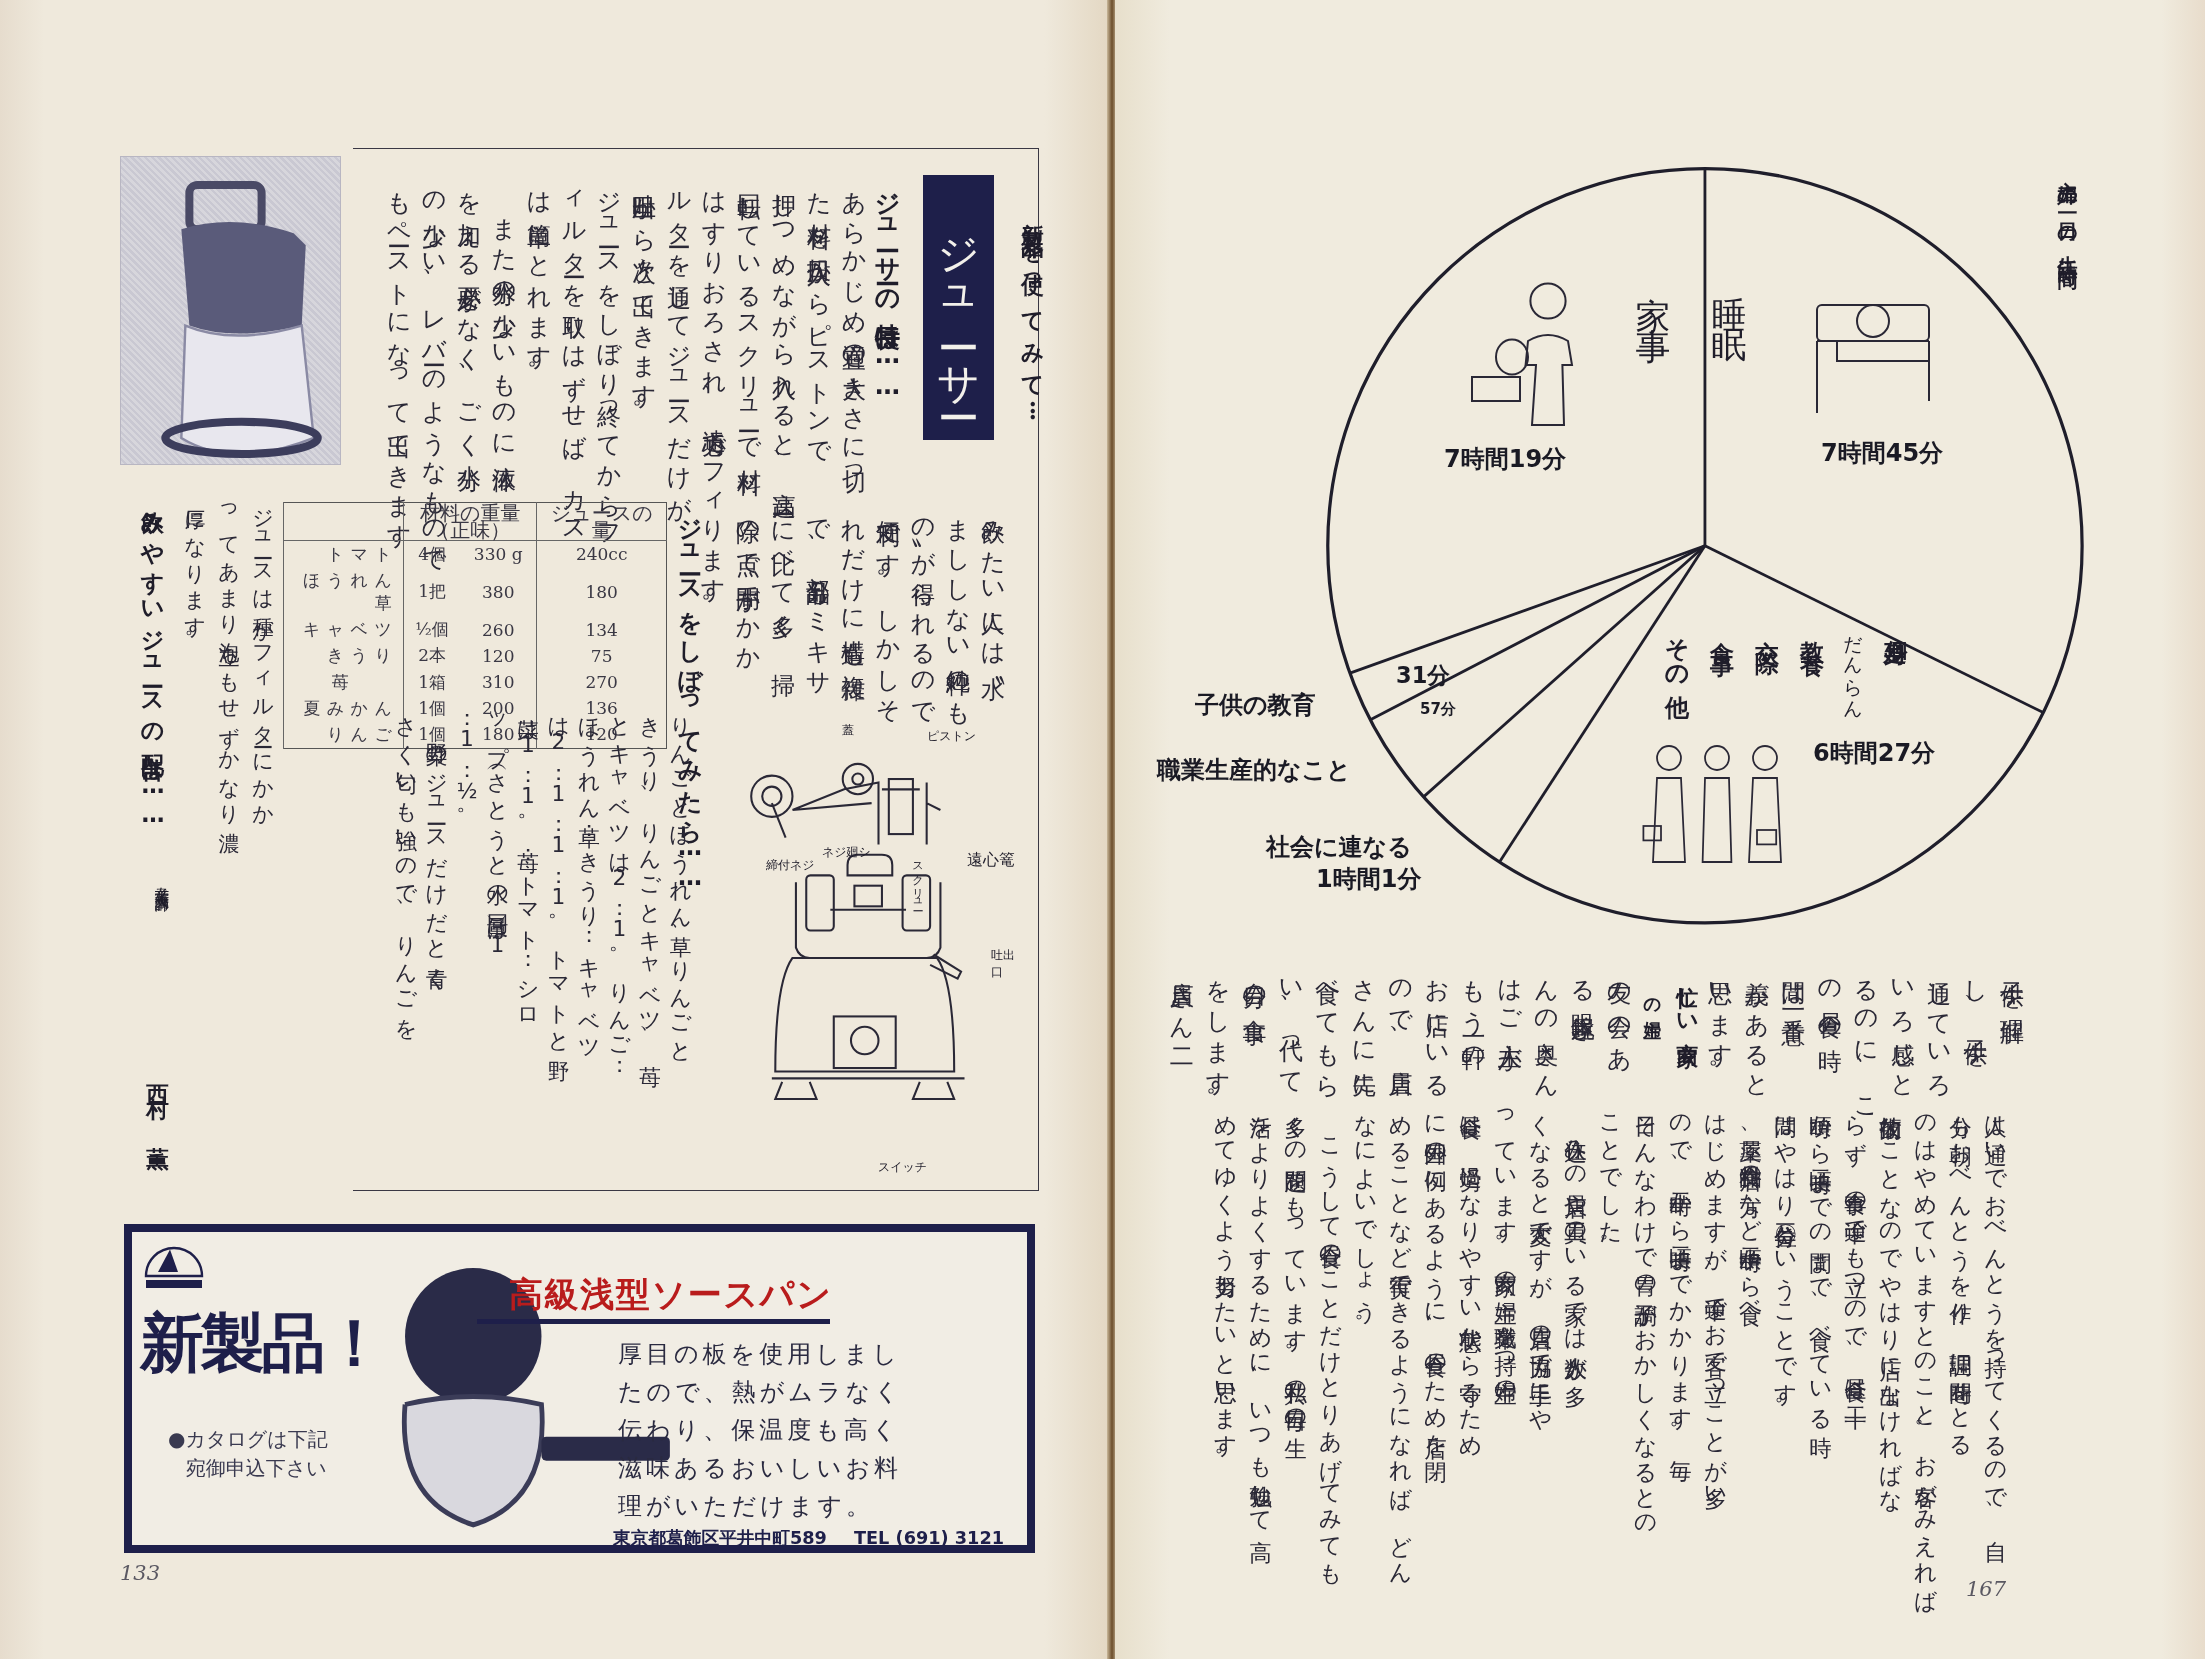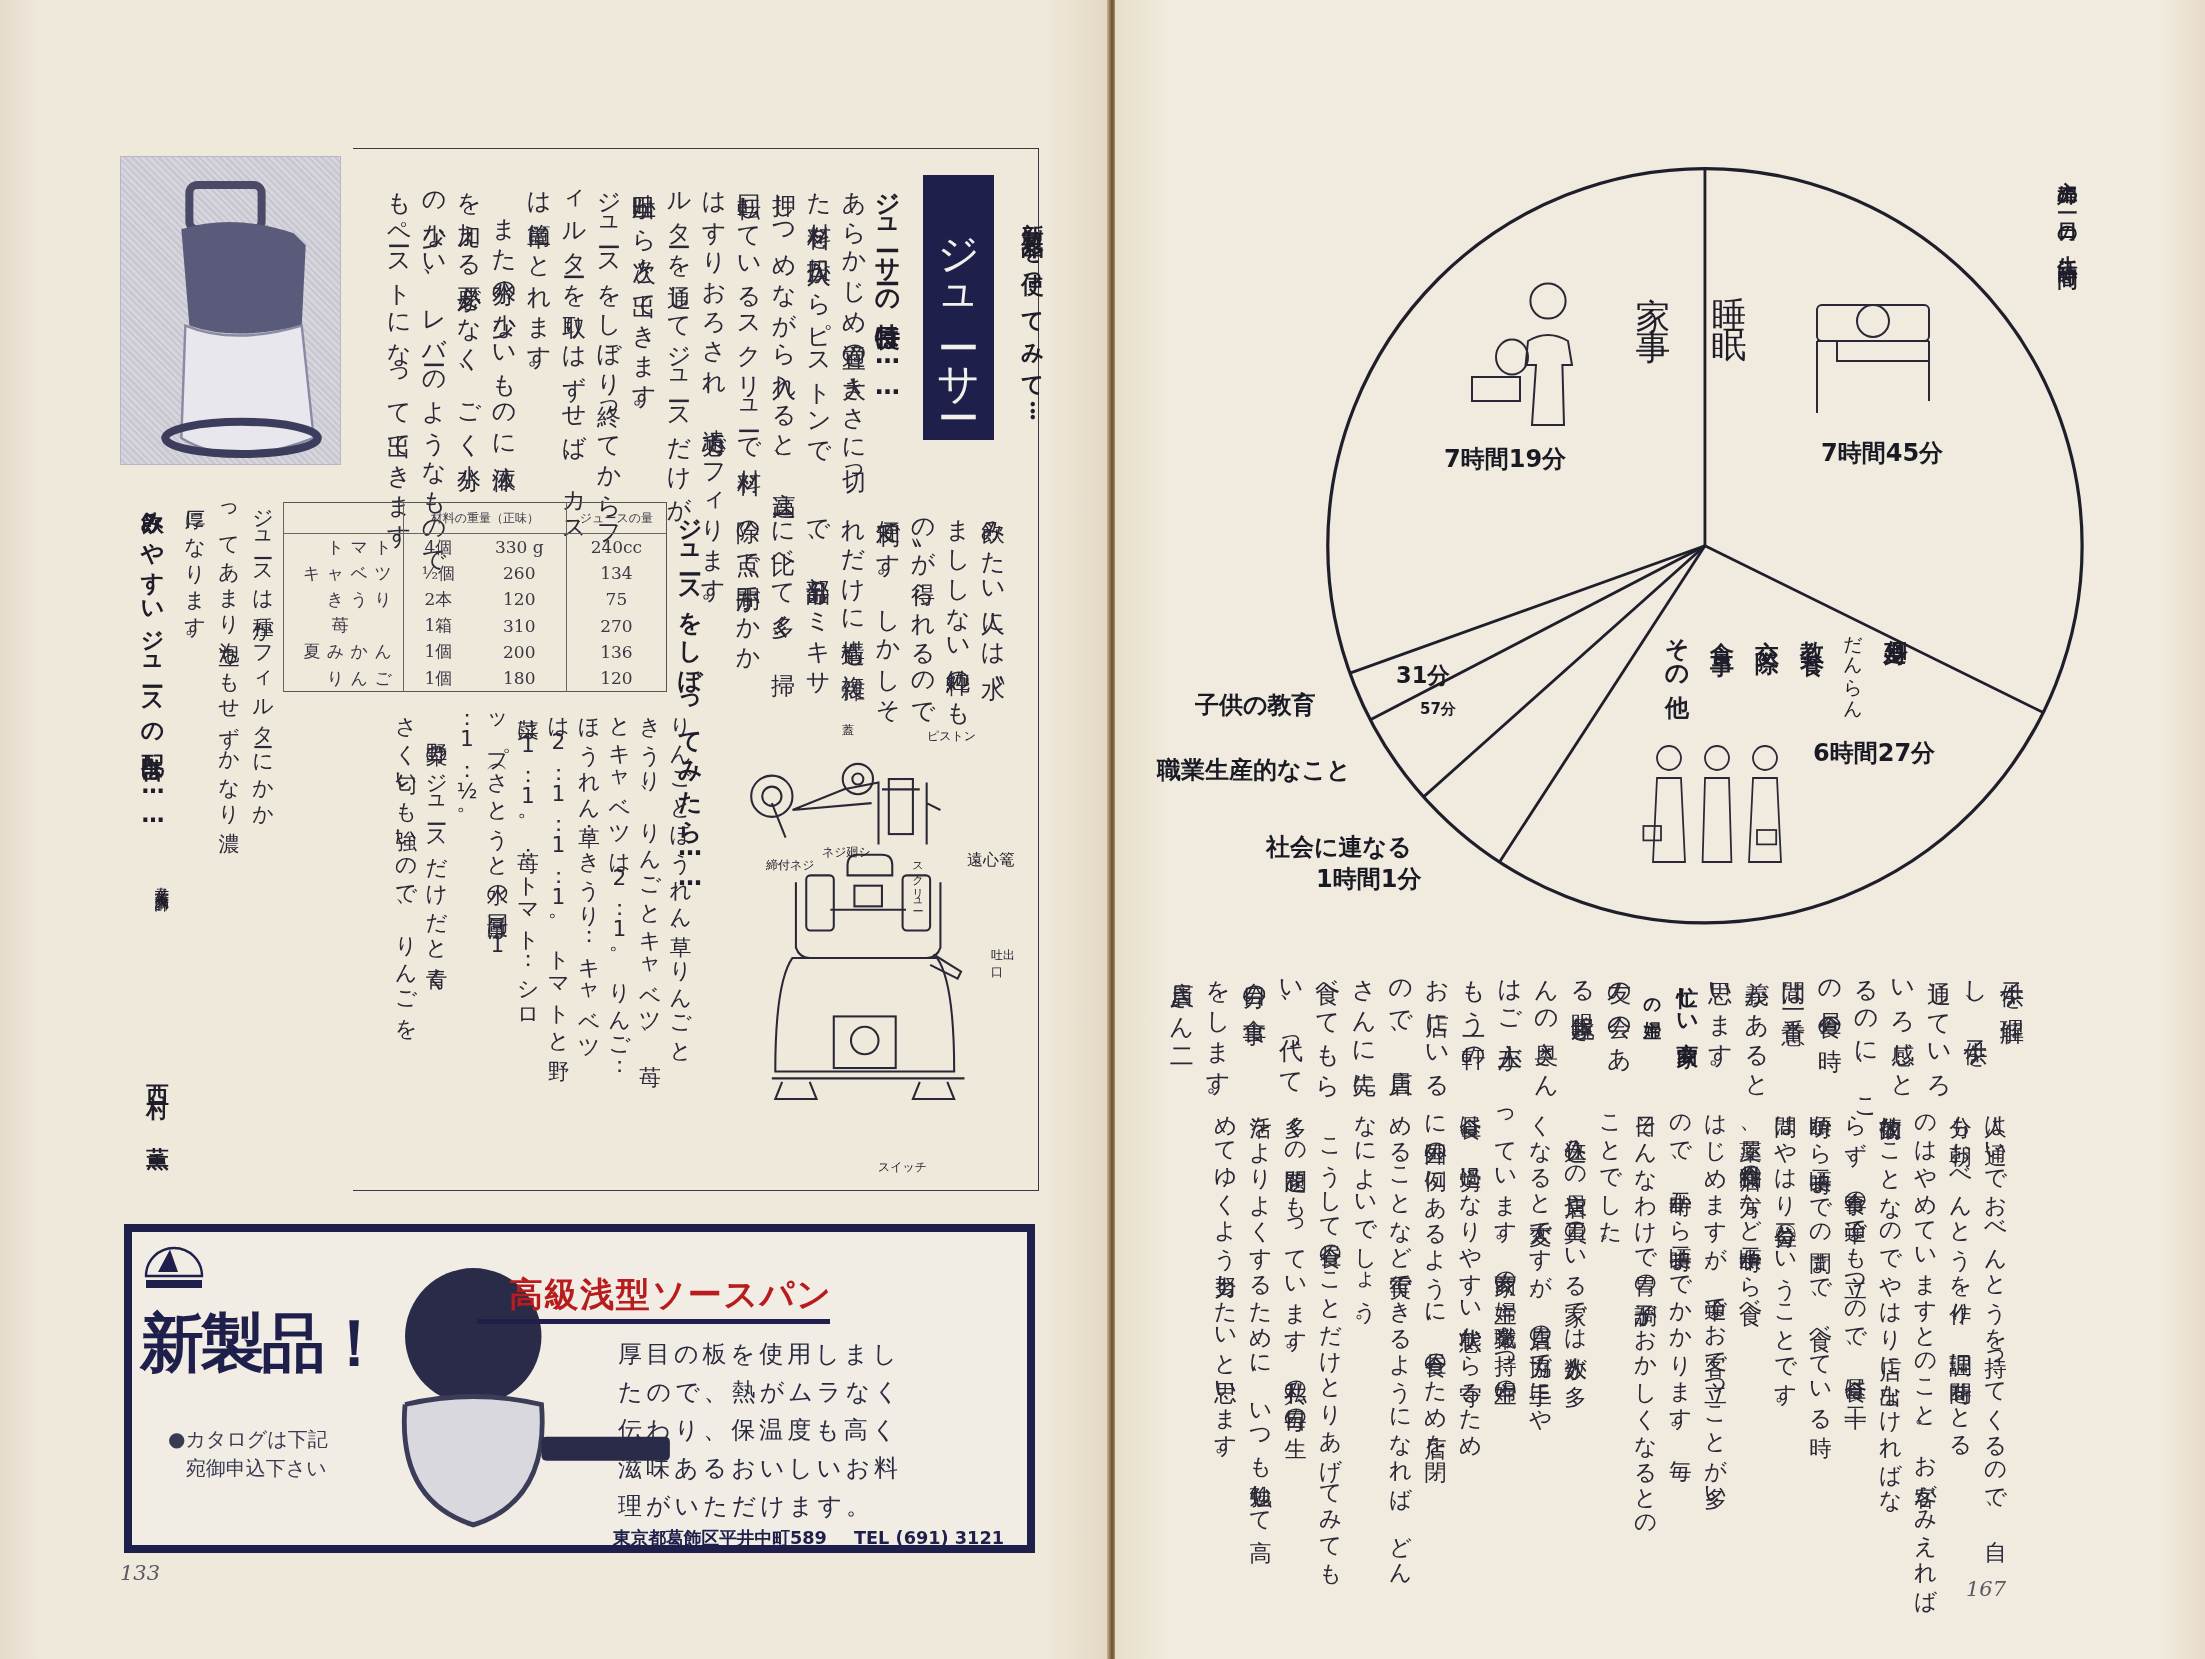--- a/index.html
+++ b/index.html
@@ -11,21 +11,21 @@
   .gutter{position:absolute;left:1107px;top:0;width:9.6px;height:1660px;background:linear-gradient(90deg,#c9b89a,#6b4d2a,#c9b89a)}
   .topbar{position:absolute;left:0;top:0;width:2205px;height:6.4px;background:#dcd3c6}
   .vt{writing-mode:vertical-rl;text-orientation:upright;white-space:nowrap}
   .abs{position:absolute}
   .photo{position:absolute;left:120px;top:156px;width:221px;height:309px;background:repeating-linear-gradient(45deg,#d7d6dc 0 2.4px,#c9c8d2 2.4px 4.8px);border:0.8px solid #b8b6c2}
   .frame{position:absolute;left:353px;top:148px;width:686px;height:1043px;border-top:1.6px solid #3a3844;border-right:1.6px solid #3a3844;border-bottom:1.6px solid #3a3844}
   .col{position:absolute;font-size:24px;line-height:35px;letter-spacing:2.4px;color:#2a2836}
   .title-box{position:absolute;left:923px;top:175px;width:71px;height:265px;background:#1e1f4a;color:#f2f0ea;font-size:42px;display:flex;align-items:center;justify-content:center;letter-spacing:11.2px}
   table.juice{position:absolute;left:283px;top:502px;width:384px;border-collapse:collapse;font-family:"DejaVu Serif","Liberation Serif",serif;font-size:17px;color:#3a3844;border:1.6px solid #555}
   table.juice td,table.juice th{padding:1.6px 4.8px;font-weight:normal;text-align:center;border-left:1.6px solid #666}
-  table.juice thead th{border-bottom:1.6px solid #666;height:31px;font-size:12px;line-height:17px}
+  table.juice thead th{border-bottom:1.6px solid #666;height:31px;font-size:20px;line-height:17px}
   table.juice td.name{text-align:right;letter-spacing:6.4px}
   .ad{position:absolute;left:124px;top:1224px;width:911px;height:329px;border:8px solid #1e1f4a;background:#f1ede4}
   .pagenum{position:absolute;font-family:"DejaVu Serif","Liberation Serif",serif;font-style:italic;font-size:21px;color:#5a5862}
   .pie-label{position:absolute;font-size:24px;font-weight:bold;color:#1a1a24;white-space:nowrap}
   .rcol{position:absolute;font-size:24px;line-height:36px;letter-spacing:3.2px;color:#2a2836}
 </style>
 </head>
 <body>
 
 <div class="topbar"></div>
@@ -125,20 +125,26 @@
       </tr>
     </thead>
     <tbody>
       <tr>
           <td class="name">トマト</td>
           <td>4個</td>
           <td style="border-left:none">330 g</td>
           <td>240cc</td>
         </tr>
       <tr>
+          <td class="name">ほうれん草</td>
+          <td>1把</td>
+          <td style="border-left:none">380</td>
+          <td>180</td>
+        </tr>
+      <tr>
           <td class="name">キャベツ</td>
           <td>½個</td>
           <td style="border-left:none">260</td>
           <td>134</td>
         </tr>
       <tr>
           <td class="name">きうり</td>
           <td>2本</td>
           <td style="border-left:none">120</td>
           <td>75</td>

